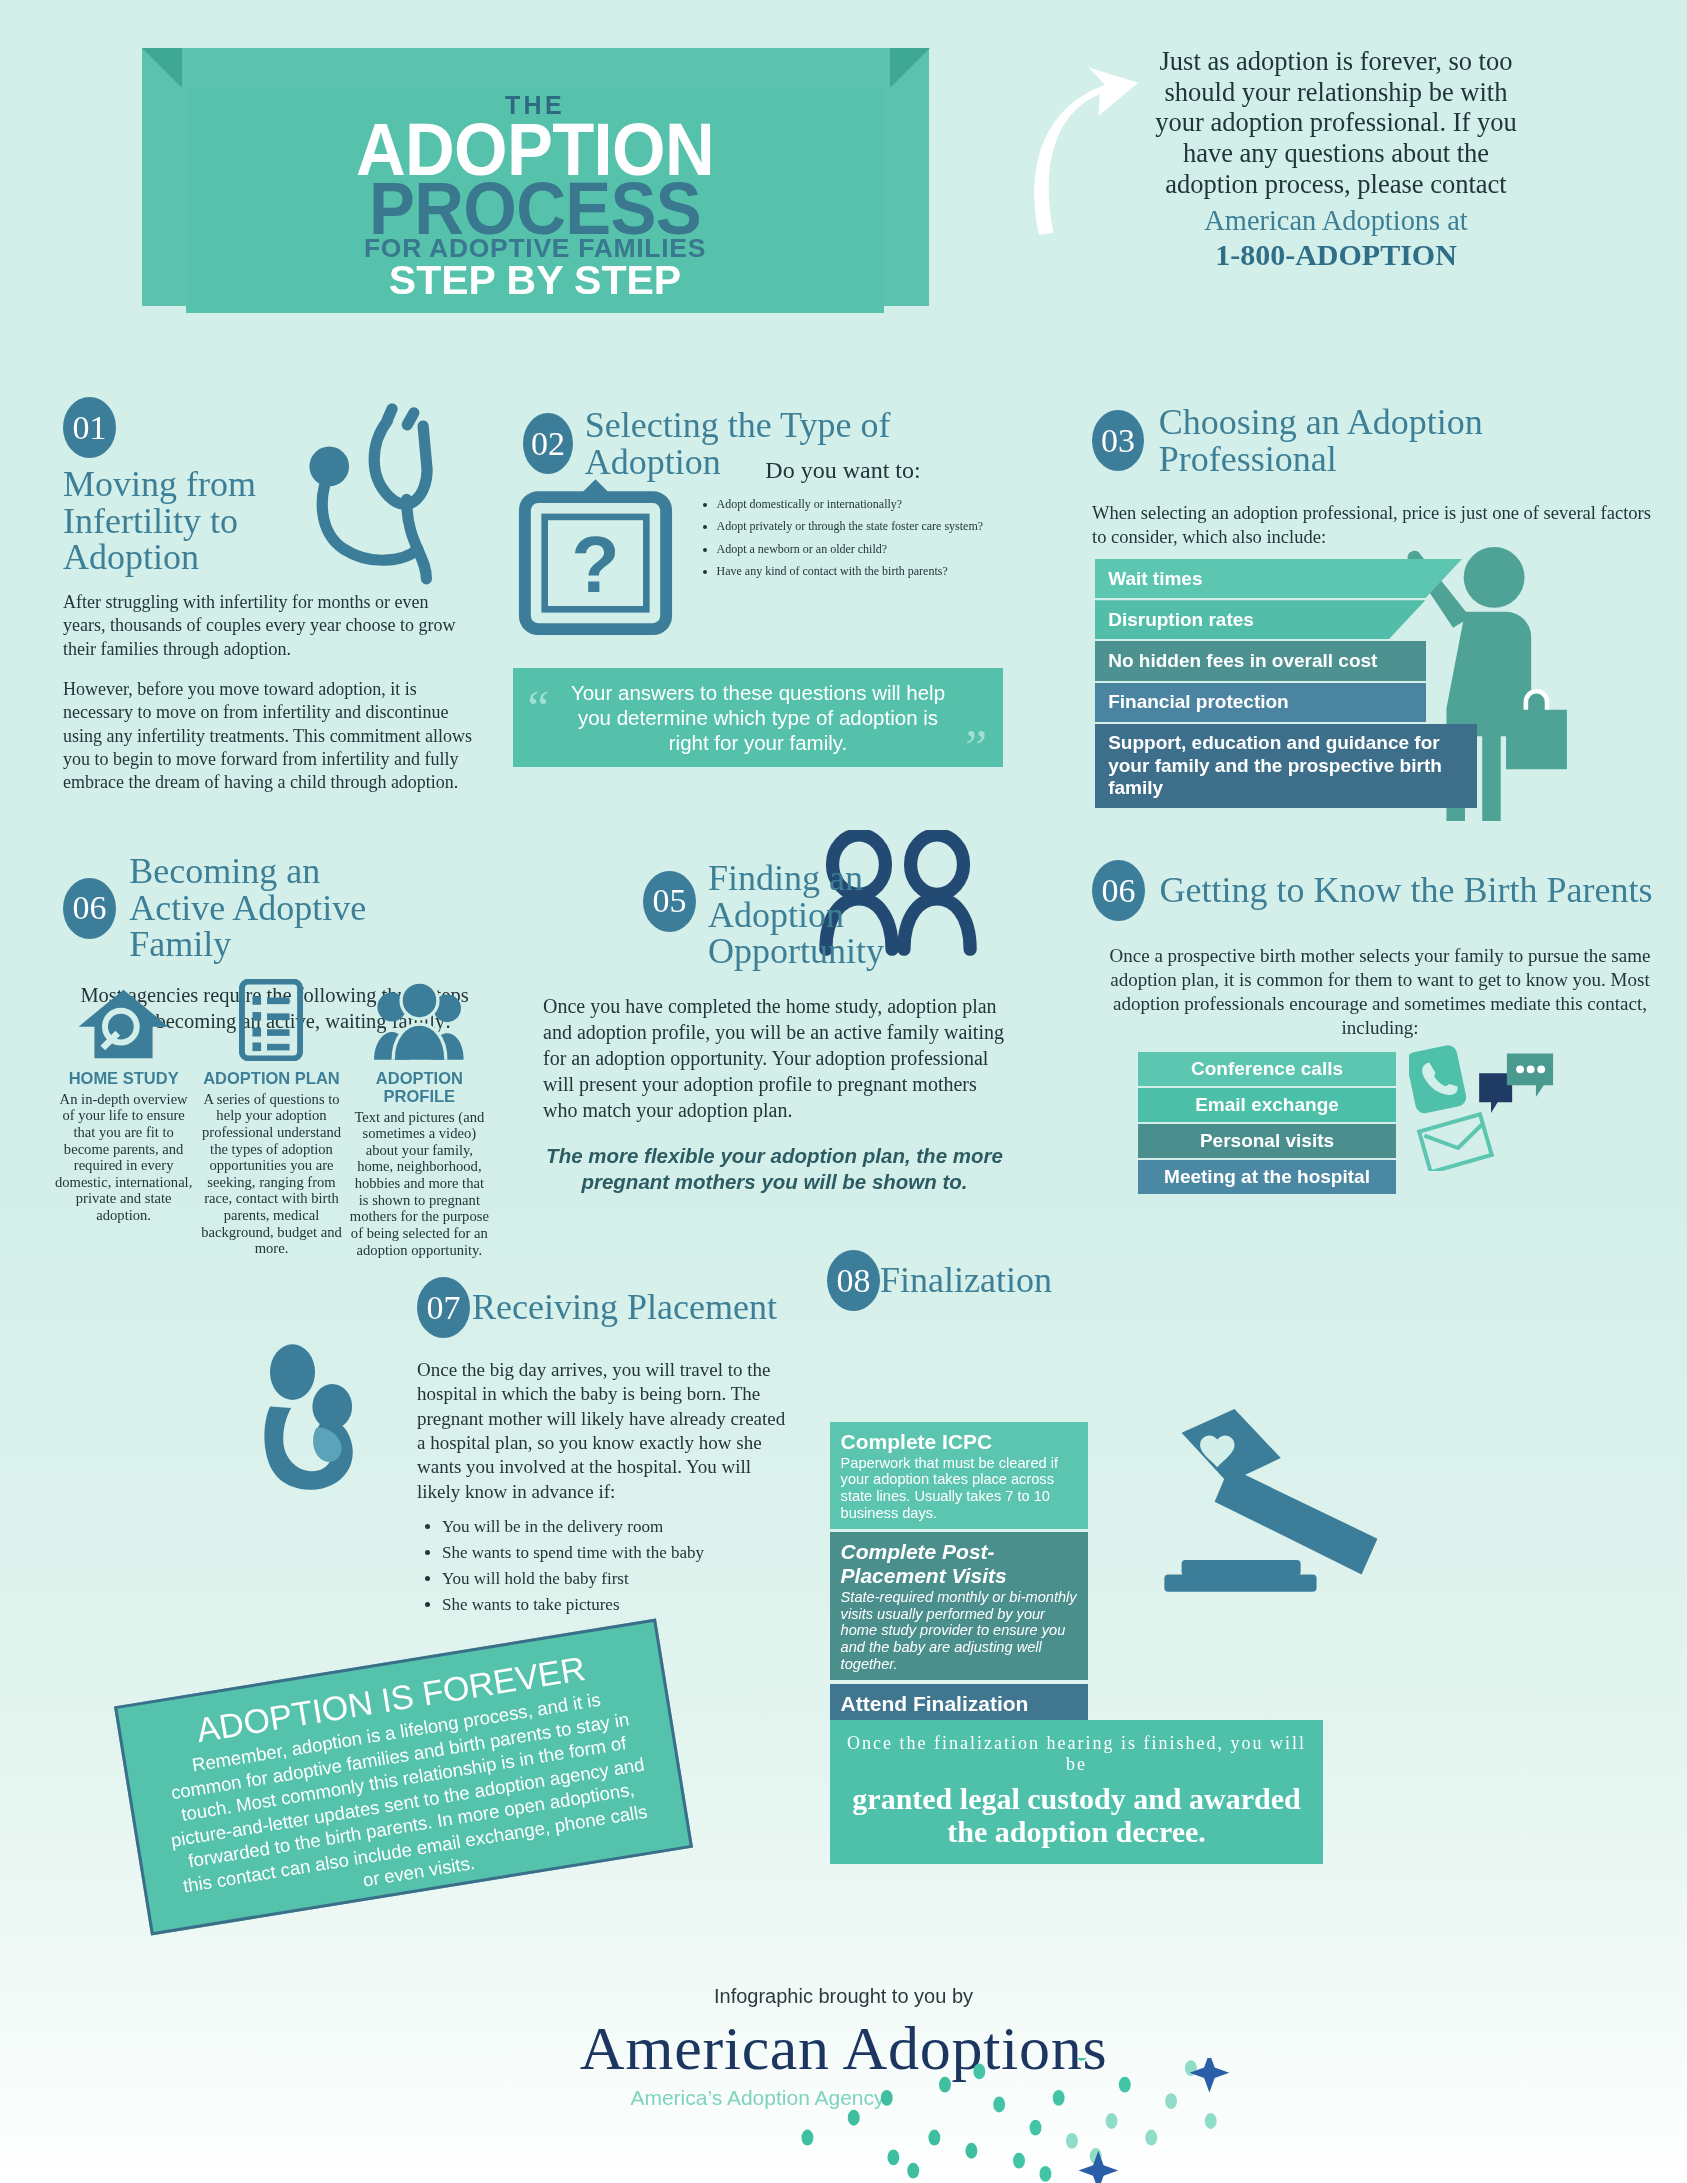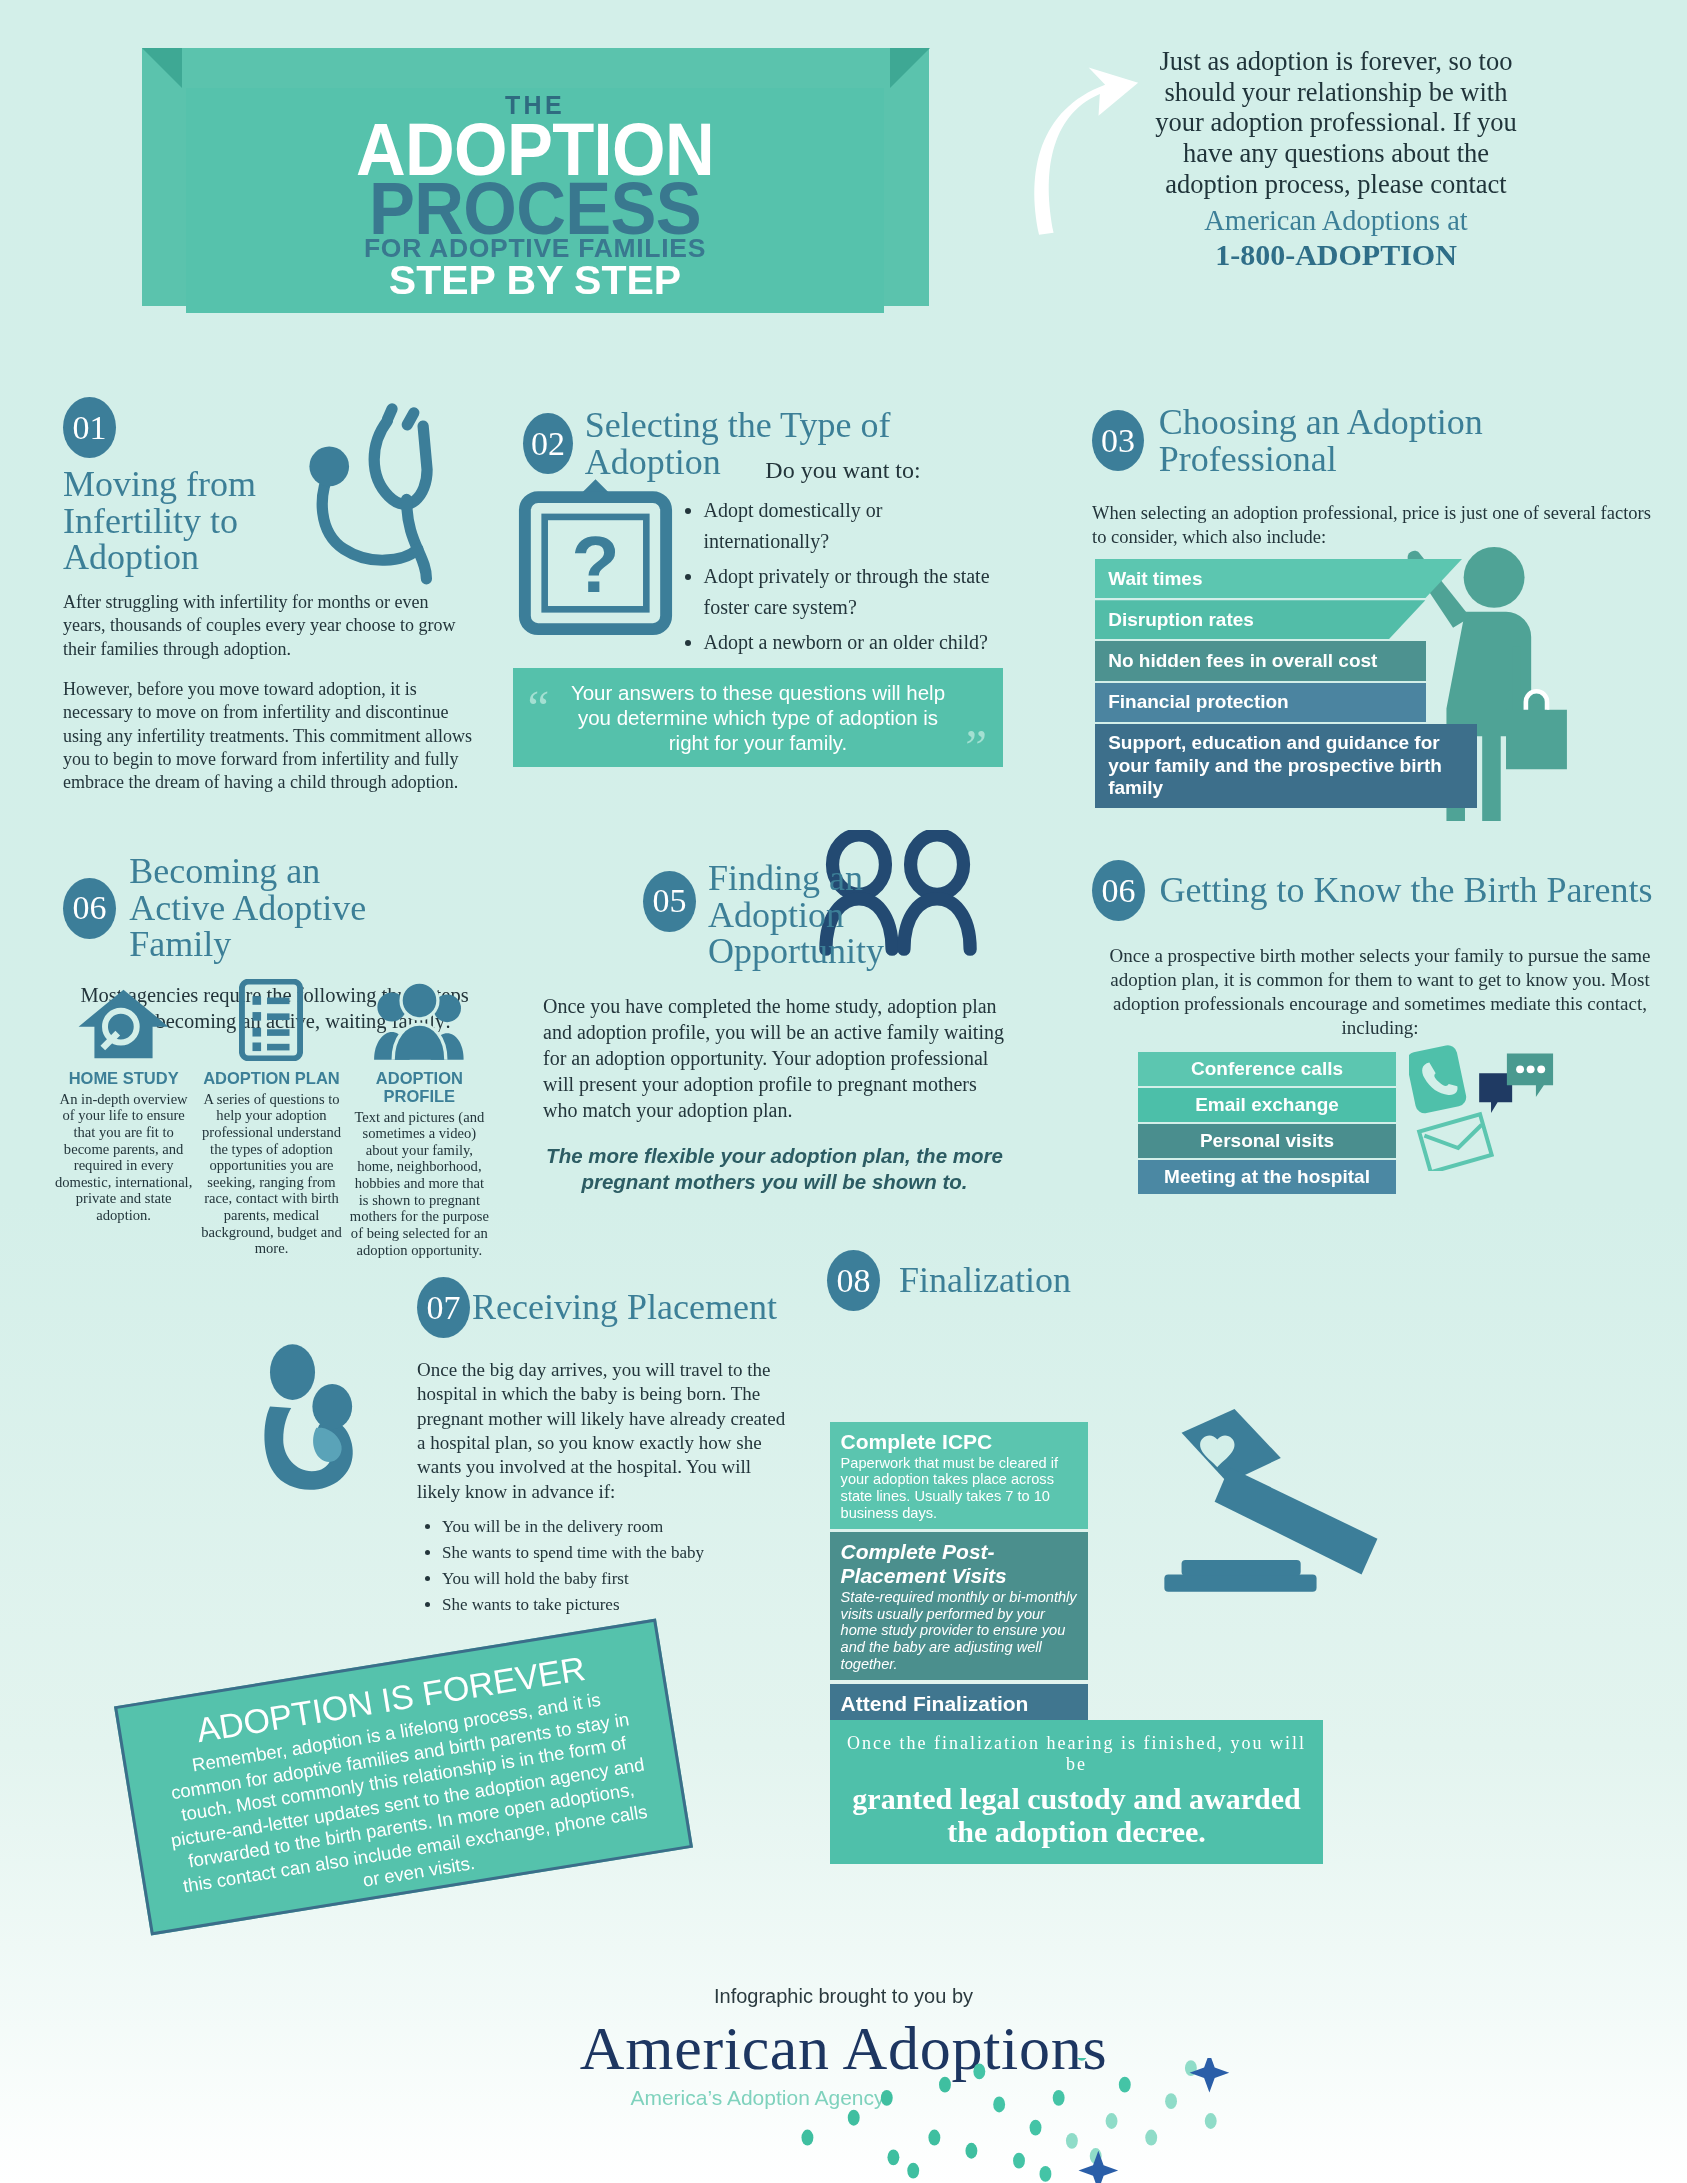--- a/index.html
+++ b/index.html
@@ -50,21 +50,21 @@
   .s1 .t{margin-top:10.6px;}
   .steth{position:absolute;left:271px;top:397px;}
 
   
   .s2{position:absolute;left:523px;top:407px;width:483px;}
   .s2-head{display:flex;align-items:center;gap:12px;}
   .s2-q{position:absolute;left:513px;top:476px;}
   .s2-list{position:absolute;left:681px;top:457px;width:324px;}
   .s2-do{font-size:24px;text-align:center;color:#23353b;margin-bottom:10.6px;}
   .s2-list ul{margin:0;padding-left:22.5px;}
-  .s2-list li{font-size:20px;line-height:1.55;color:#23353b;margin-bottom:4px;}
+  .s2-list li{font-size:12px;line-height:1.55;color:#23353b;margin-bottom:4px;margin-left:13px;}
   .quote-box{position:absolute;left:513px;top:668px;width:490px;background:#55c1ab;
      padding:12px 16px;box-sizing:border-box;}
   .quote-box .q-txt{font-family:"Liberation Sans",sans-serif;color:#fff;font-size:20.5px;
      line-height:1.22;text-align:center;padding:0 26.5px;}
   .qm{position:absolute;font-family:"Liberation Serif",serif;color:#a4e0d2;font-size:49px;line-height:.6;}
 
   
   .s3{position:absolute;left:1092px;top:404px;width:569px;}
   .s3-head{display:flex;align-items:center;gap:14.6px;}
   .s3-p{margin-top:25px;font-size:18.5px;line-height:1.28;color:#23353b;}
@@ -113,21 +113,21 @@
   
   .s7{position:absolute;left:417px;top:1277px;width:370px;}
   .s7-head{display:flex;align-items:center;gap:2px;}
   .s7-p{margin-top:20px;font-size:19px;line-height:1.28;color:#23353b;}
   .s7-list{margin-top:10.6px;padding-left:25px;}
   .s7-list li{font-size:17px;line-height:1.52;color:#23353b;}
   .mombaby{position:absolute;left:258px;top:1343px;}
 
   
   .s8{position:absolute;left:827px;top:1250px;width:483px;}
-  .s8-head{display:flex;align-items:center;gap:19px;}
+  .s8-head{display:flex;align-items:center;gap:0;}
   .s8-p{margin-top:18.5px;font-size:19px;line-height:1.28;color:#23353b;}
   .fbox{width:258px;box-sizing:border-box;padding:8px 10.6px;margin-bottom:3.3px;
      font-family:"Liberation Sans",sans-serif;color:#fff;}
   .fbox .ttl{font-weight:bold;font-size:21px;display:block;margin-bottom:0.7px;}
   .fbox .dsc{font-size:14.6px;line-height:1.14;display:block;}
   .fbox.f1{background:#5bc5af;}
   .fbox.f2{background:#4b8f8d;font-style:italic;}
   .fbox.f3{background:#40768f;}
   .fboxes{position:absolute;left:830px;top:1422px;}
   .gavel{position:absolute;left:1118px;top:1409px;}

